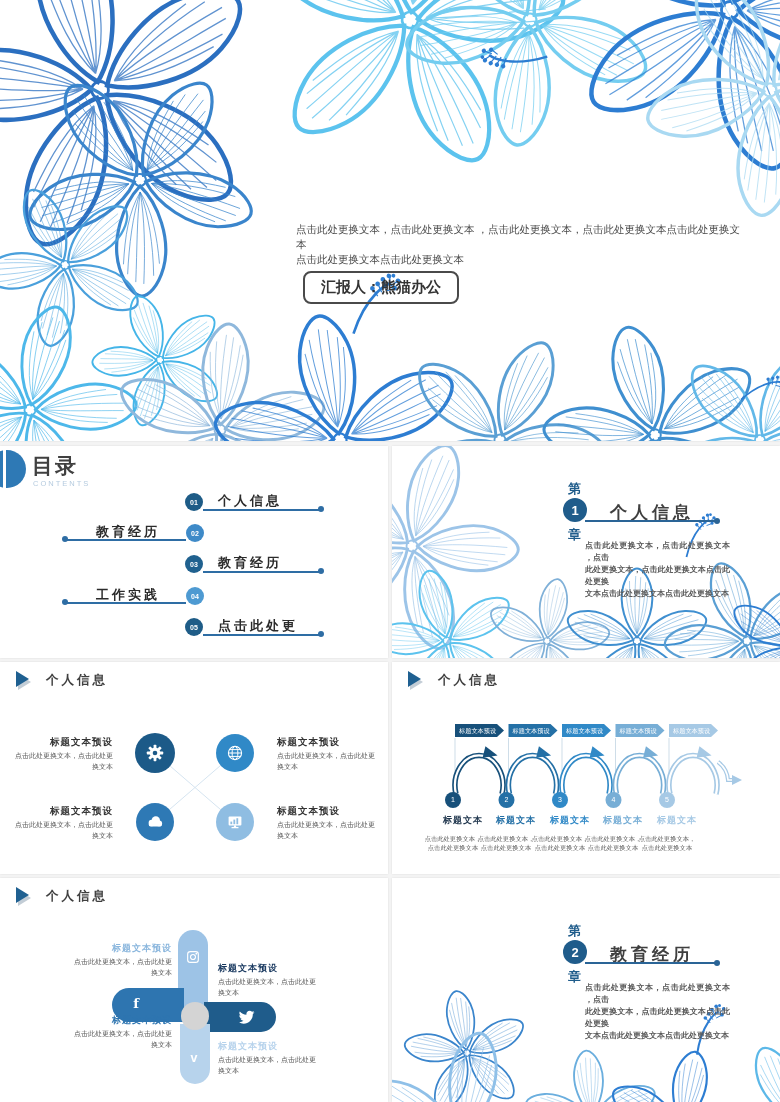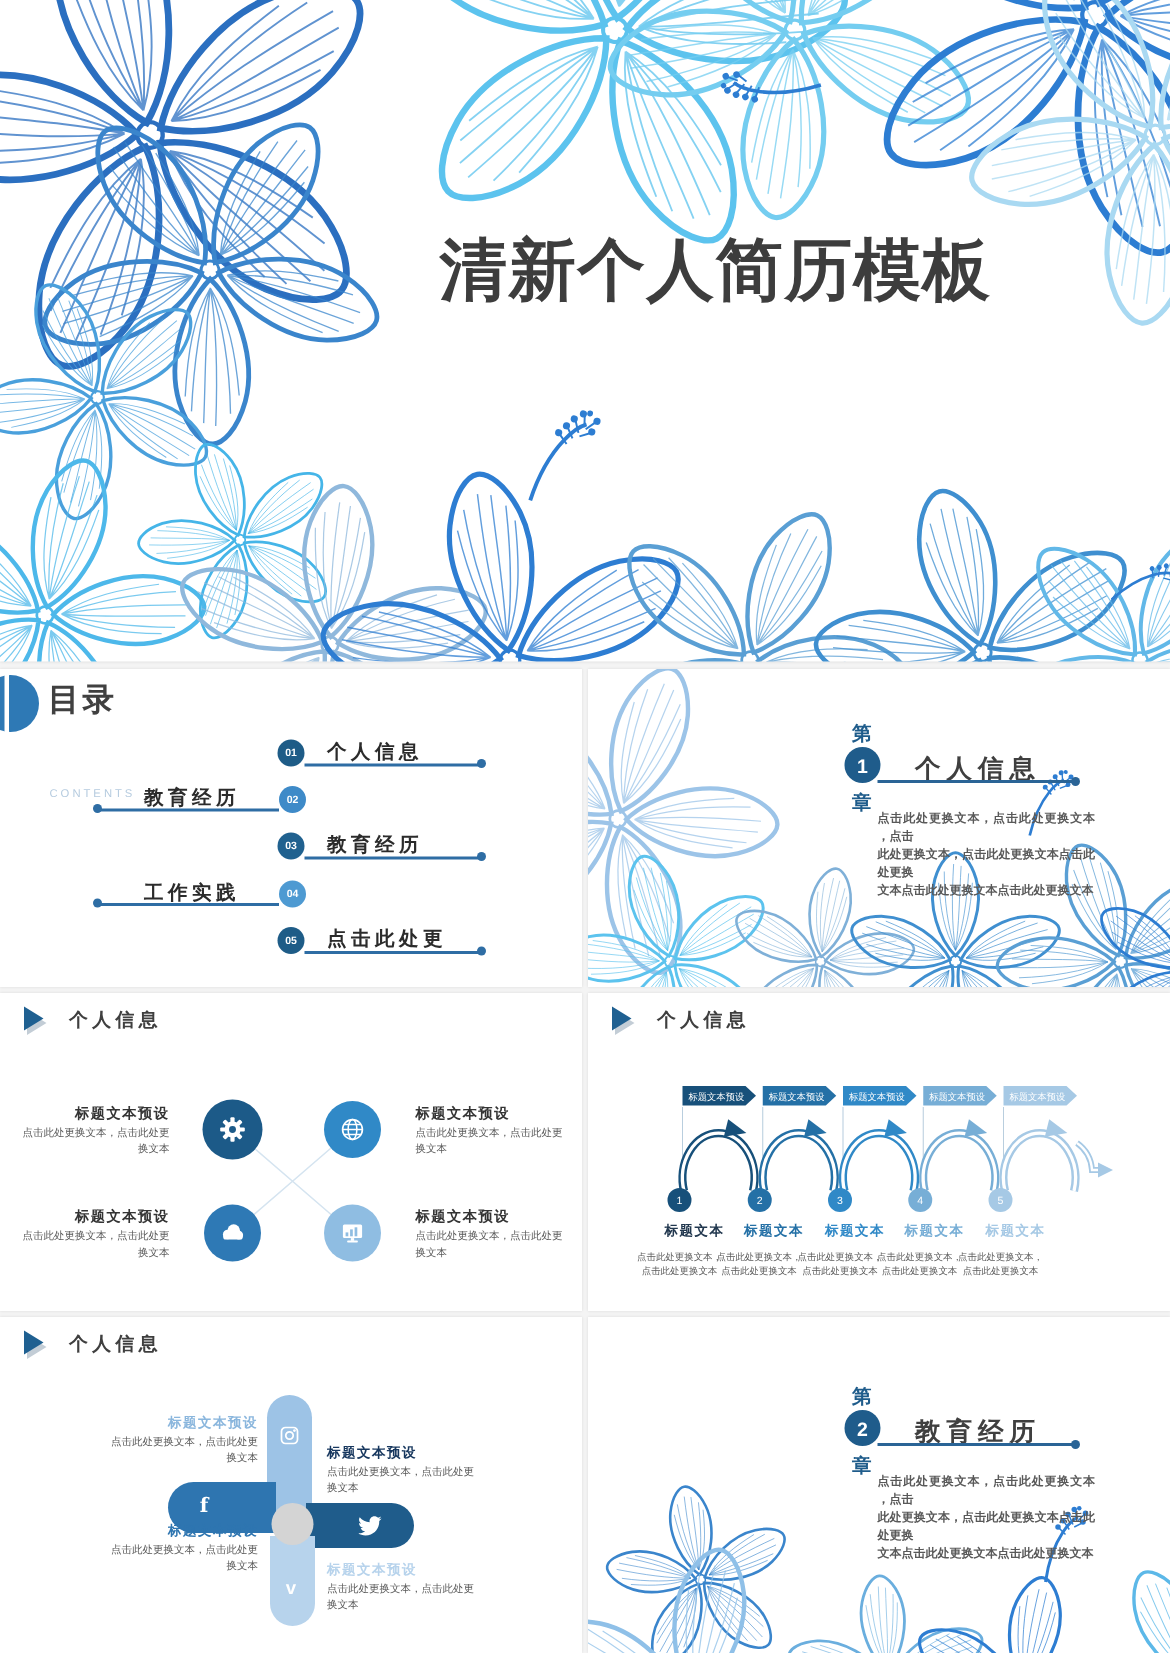--- a/index.html
+++ b/index.html
@@ -18,21 +18,21 @@
   .cover-title{position:absolute;left:293px;top:150px;width:420px;font-size:45px;font-weight:bold;
     color:#3d3d3d;letter-spacing:1px;white-space:nowrap;}
   .cover-sub{position:absolute;left:296px;top:222px;width:445px;font-size:10.5px;color:#4a4a4a;
     line-height:1.45;white-space:pre-line;}
   .presenter{position:absolute;left:303px;top:271px;border:2px solid #4a4a4a;border-radius:8px;
     padding:5px 16px;font-size:15px;font-weight:bold;color:#333;}
   
   .toc-badge{position:absolute;left:-12px;top:4px;width:38px;height:38px;border-radius:50%;background:#2e79b5;}
   .toc-badge-slit{position:absolute;left:3px;top:0;width:3px;height:46px;background:#fff;}
   .toc-h{position:absolute;left:32px;top:6px;font-size:21px;font-weight:bold;color:#404040;letter-spacing:2px;}
-  .toc-he{position:absolute;left:33px;top:33px;font-size:7.5px;color:#b5cbdf;letter-spacing:2px;margin-top:45px;}
+  .toc-he{position:absolute;left:33px;top:33px;font-size:7.5px;color:#b5cbdf;letter-spacing:2px;}
   .toc-c{position:absolute;width:18px;height:18px;border-radius:50%;color:#fff;font-size:7px;
     display:flex;align-items:center;justify-content:center;font-weight:bold;}
   .toc-l{position:absolute;font-size:13px;font-weight:600;color:#2b2b2b;letter-spacing:3px;white-space:nowrap;}
   .toc-line{position:absolute;height:2px;background:#2e6da4;}
   .toc-dot{position:absolute;width:6px;height:6px;border-radius:50%;background:#2e6da4;}
   
   .chp{position:absolute;font-size:13px;font-weight:bold;color:#1f5c8b;}
   .chc{position:absolute;width:24px;height:24px;border-radius:50%;background:#1f5c8b;color:#fff;
     font-size:13px;font-weight:bold;display:flex;align-items:center;justify-content:center;}
   .cht{position:absolute;font-size:17px;font-weight:600;color:#3f3f3f;letter-spacing:4px;white-space:nowrap;}
@@ -139,21 +139,23 @@
   <svg class="deco" style="left:540px;top:320px;width:230px;height:230px;color:#3f8fd0" viewBox="-60 -60 120 120">
       <use href="#flower" transform="rotate(-15)"></use>
     </svg>
   <svg class="deco" style="left:660px;top:340px;width:200px;height:200px;color:#62b8e8" viewBox="-60 -60 120 120">
       <use href="#flower" transform="rotate(30)"></use>
     </svg>
   <svg class="deco" style="left:700px;top:350px;width:90px;height:90px;color:#2d7dd2" viewBox="-60 -60 120 120">
       <use href="#stamen" transform="rotate(40)"></use>
     </svg>
 
-  <div class="cover-title">清新个人简历模板</div>
+  <div class="cover-sub">点击此处更换文本，点击此处更换文本 ，点击此处更换文本，点击此处更换文本点击此处更换文本
+点击此处更换文本点击此处更换文本</div>
+  <div class="presenter">汇报人：熊猫办公</div>
 </div>
 
 <div class="slide" id="toc">
   <div class="toc-badge"></div>
   <div class="toc-badge-slit"></div>
   <div class="toc-h">目录</div>
   <div class="toc-he">CONTENTS</div>
 
   <div class="toc-c" style="left:185px;top:47px;background:#1e5c87">01</div>
   <span class="toc-l" style="left:218px;top:46px">个人信息</span>

